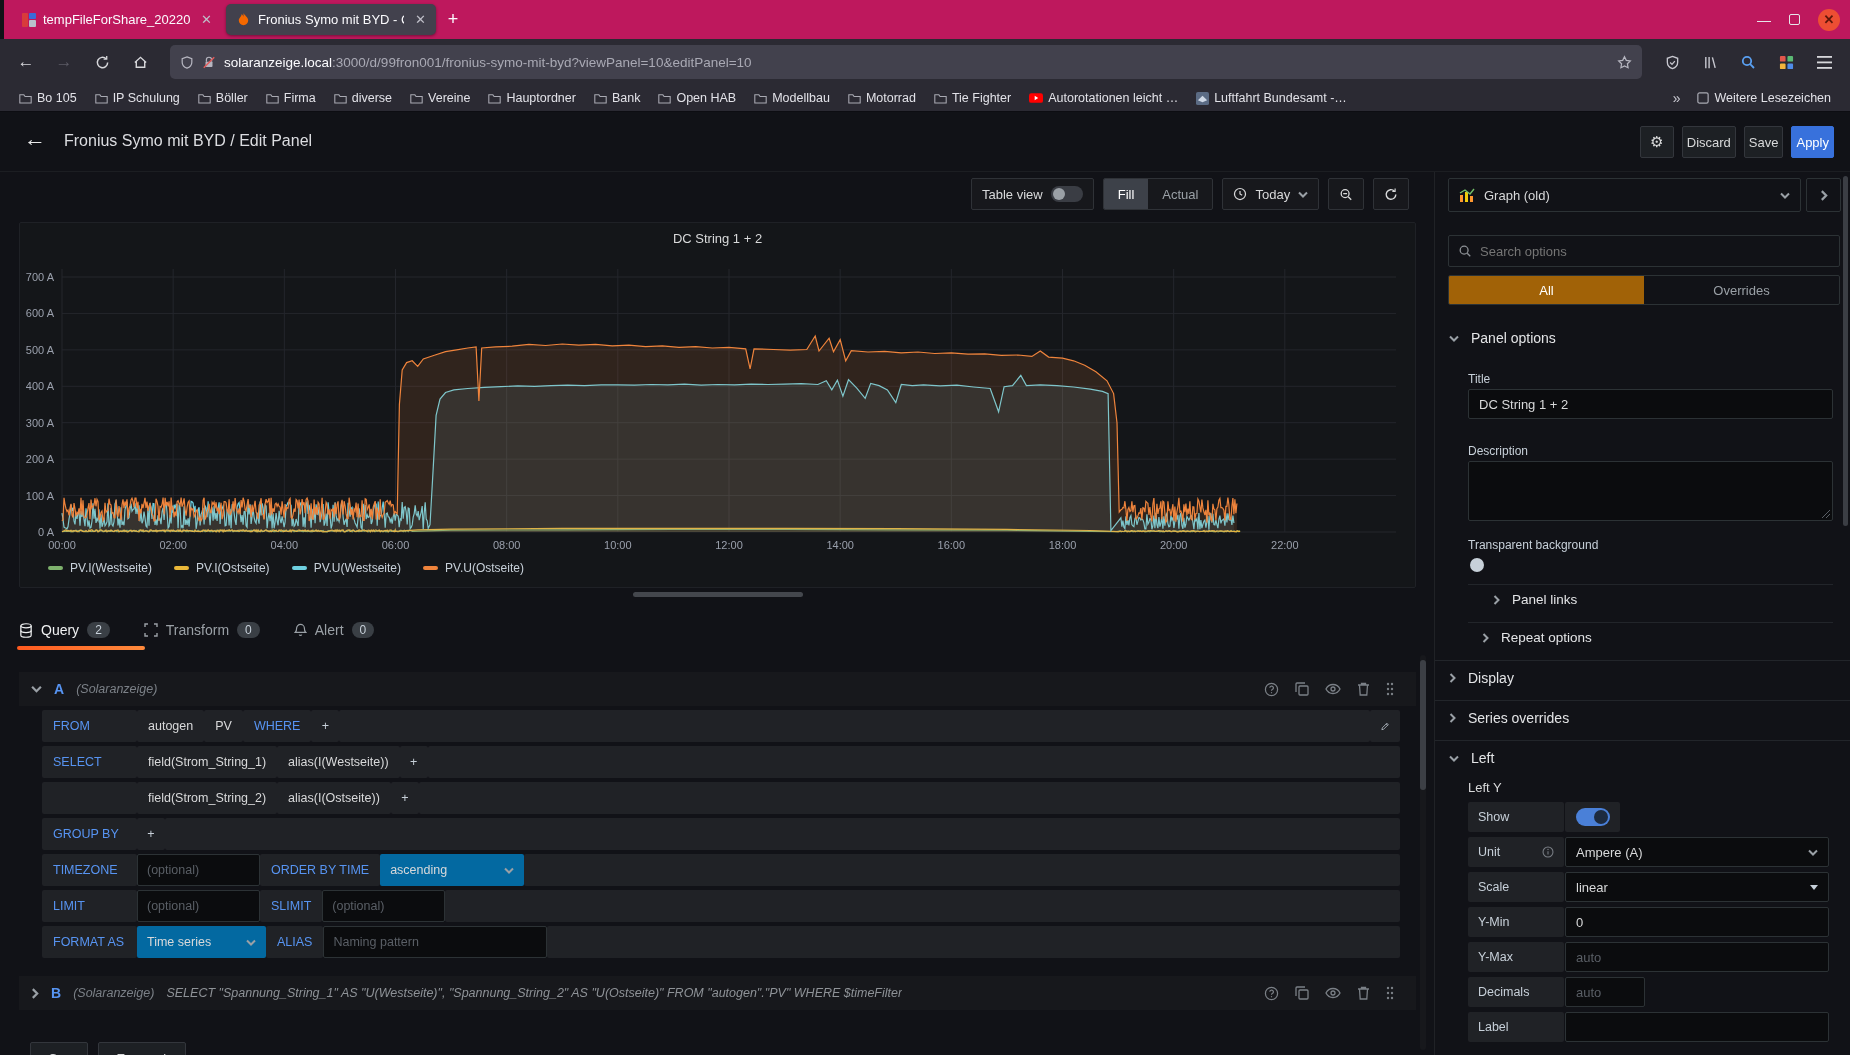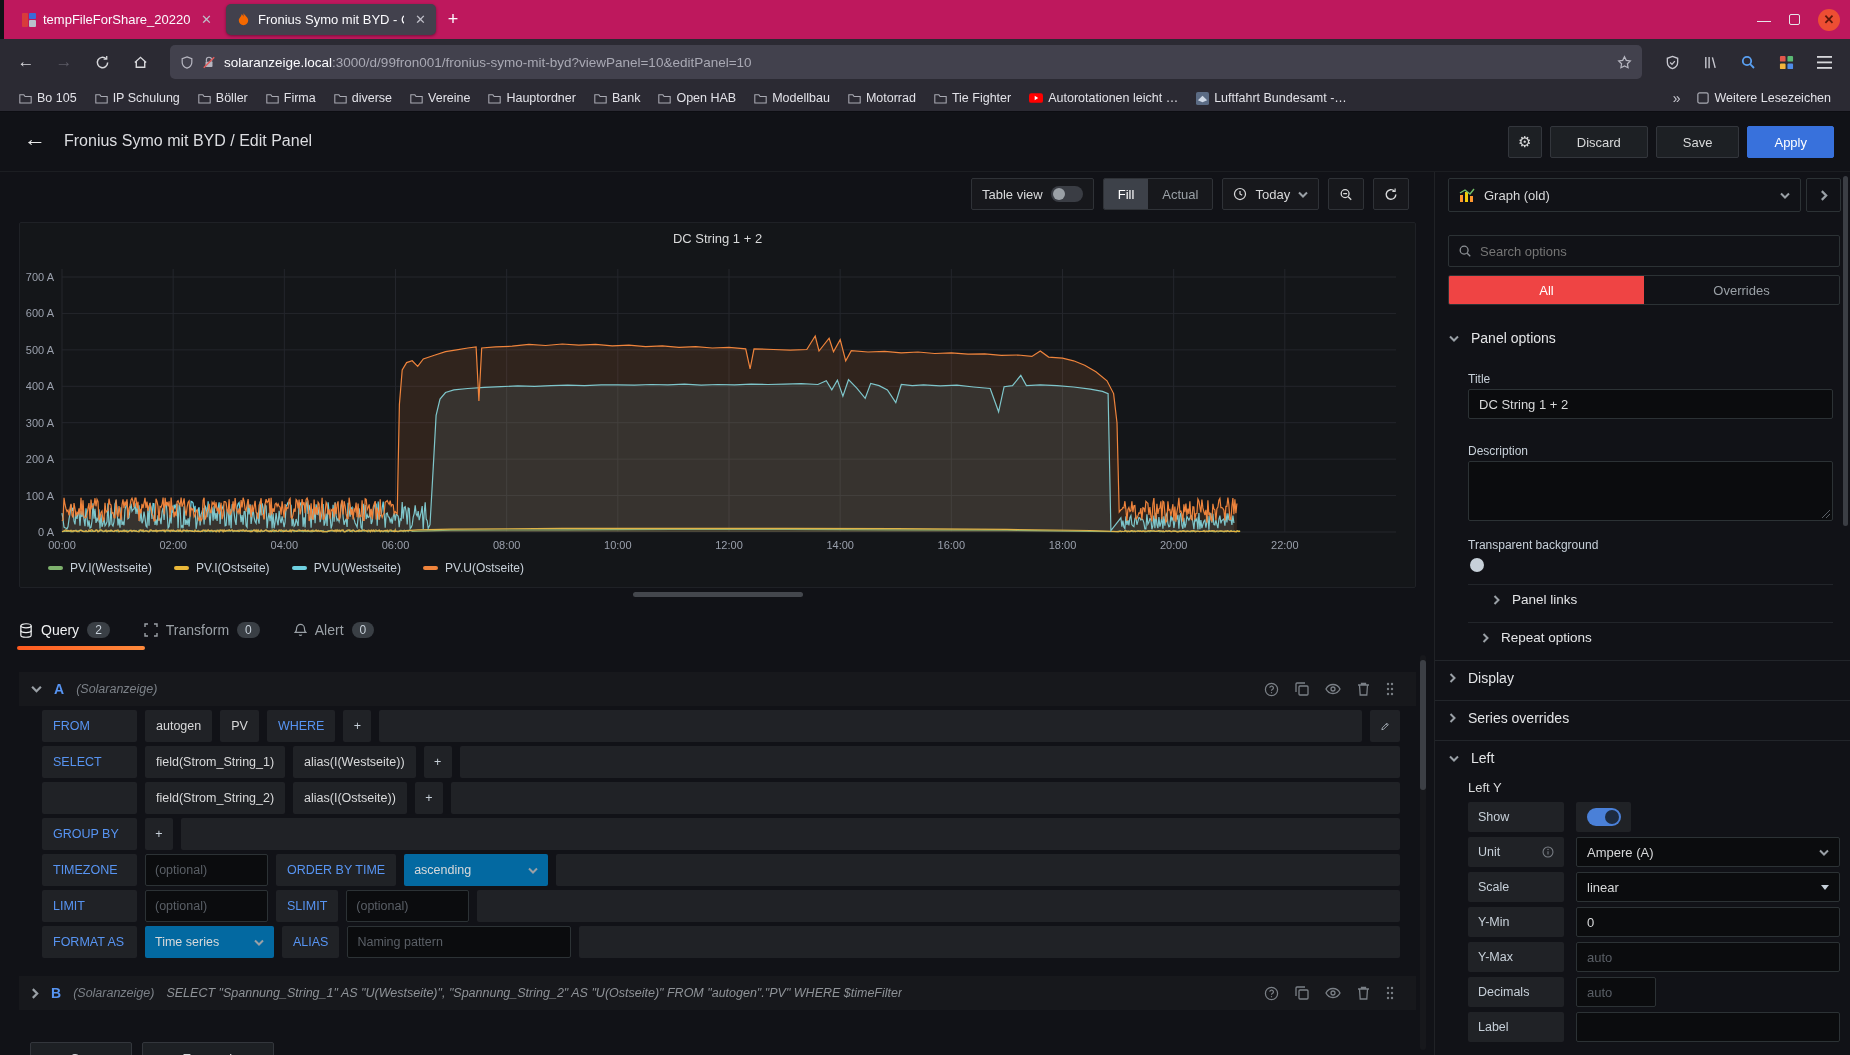--- a/index.html
+++ b/index.html
@@ -30,21 +30,21 @@
 
   #bookbar { position:absolute; top:85px; left:0; width:1850px; height:27px; background:#2b2a33; display:flex; align-items:center; padding:0 12px; gap:4px; font-size:12.5px; color:#e2e2e8; border-bottom:1px solid #0d0d12; }
   .bm { display:flex; align-items:center; gap:5px; padding:2px 7px; border-radius:3px; white-space:nowrap; }
   #bookbar .right { margin-left:auto; display:flex; align-items:center; gap:10px; }
 
   
   #gf-header { position:absolute; top:112px; left:0; width:1850px; height:60px; border-bottom:1px solid #1c1e22; }
   #back-arrow { position:absolute; left:24px; top:14px; font-size:22px; color:#e9eaeb; }
   #gf-title { position:absolute; left:64px; top:20px; font-size:16px; color:#dcdde1; }
   #hdr-actions { position:absolute; right:16px; top:14px; display:flex; gap:8px; align-items:center; }
-  .btn { height:32px; padding:0 26px; display:flex; align-items:center; justify-content:center; background:#1d2024; border:1px solid #33363c; border-radius:2px; color:#d8d9da; font-size:13px; }
+  .btn { height:32px; padding:0 4px; display:flex; align-items:center; justify-content:center; background:#1d2024; border:1px solid #33363c; border-radius:2px; color:#d8d9da; font-size:13px; }
   .btn.icon-only { width:34px; padding:0; font-size:15px; }
   .btn.primary { background:#3871dc; border-color:#3871dc; color:#fff; }
 
   
   .chip { height:32px; display:flex; align-items:center; gap:8px; padding:0 10px; background:#17181c; border:1px solid #2f3237; border-radius:2px; font-size:13px; color:#d8d9da; }
   #toolbar { position:absolute; top:178px; left:960px; display:flex; gap:9px; align-items:center;padding-left:11px; }
   .toggle { width:32px; height:16px; border-radius:9px; background:#3a3d44; position:relative; }
   .toggle .knob { position:absolute; left:2px; top:2px; width:12px; height:12px; border-radius:50%; background:#9aa0a6; }
   .toggle.on { background:#4a80d8; }
   .toggle.on .knob { left:auto; right:2px; background:#1d2b40; }
@@ -70,21 +70,21 @@
 
   
   .qheader { position:absolute; left:19px; width:1397px; height:34px; background:#17181c; display:flex; align-items:center; padding:0 12px; gap:12px; }
   .qheader .letter { color:#5794f2; font-size:14px; font-weight:bold; }
   .qheader .ds { color:#7b8087; font-style:italic; font-size:12.5px; }
   .qheader .sql { color:#8e9297; font-style:italic; font-size:12.5px; white-space:nowrap; overflow:hidden; }
   .qheader .hicons { margin-left:auto; display:flex; gap:16px; align-items:center; color:#7b8087; padding-right:10px; }
   .chevsvg { stroke:#9aa0a6; stroke-width:2; fill:none; }
 
   #qa-rows { position:absolute; left:42px; top:710px; width:1358px; }
-  .qrow { display:flex; gap:8px; height:32px; margin-bottom:4px; }
+  .qrow { display:flex; gap:0; height:32px; margin-bottom:4px; }
   .part { background:#202226; color:#d8d9da; font-size:12.5px; display:flex; align-items:center; padding:0 11px; border-radius:2px; white-space:nowrap; }
   .part.key { color:#5794f2; width:95px; font-weight:500; }
   .part.blank { width:95px; }
   .part.plus { width:28px; justify-content:center; color:#c7d0d9; }
   .part.fill { flex:1; }
   .qinput { background:#0b0c0e; border:1px solid #2c3235; border-radius:2px; color:#d8d9da; font-size:12.5px; padding:0 9px; height:32px; font-family:"Liberation Sans",sans-serif; }
   .qinput::placeholder { color:#5a5f66; }
   .select { background:#0369a1; border-radius:2px; display:flex; align-items:center; justify-content:space-between; padding:0 10px; font-size:12.5px; color:#d8d9da; }
 
   #footer-btns { position:absolute; left:30px; top:1042px; display:flex; gap:10px; }
@@ -92,21 +92,21 @@
   
   #qscroll { position:absolute; left:1420px; top:655px; width:6px; height:395px; background:#17181c; border-radius:3px; }
   #qscroll .thumb { position:absolute; top:5px; left:0; width:6px; height:130px; background:#3c3f45; border-radius:3px; }
 
   
   #opane { position:absolute; left:1434px; top:172px; width:416px; height:883px; border-left:1px solid #202226; background:#111217; }
   .obox { position:absolute; background:#111217; border:1px solid #2c3235; border-radius:2px; display:flex; align-items:center; }
   .olabel { font-size:12px; color:#c7d0d9; font-weight:500; }
   .sect { position:absolute; display:flex; align-items:center; gap:12px; color:#e3e4e6; font-size:14px; font-weight:500; }
   .divider { position:absolute; height:1px; background:#22252a; }
-  .orow { position:absolute; left:33px; height:30px; display:flex; gap:12px;border-radius:8px; }
+  .orow { position:absolute; left:33px; height:30px; display:flex; gap:1px;border-radius:8px; }
   .orow .rlabel { width:96px; background:#202226; border-radius:2px; display:flex; align-items:center; padding:0 10px; font-size:12.5px; color:#c7d0d9; }
   .orow .rinput { width:264px; background:#0b0c0e; border:1px solid #2c3235; border-radius:2px; color:#d8d9da; font-size:13px; padding:0 10px; font-family:"Liberation Sans",sans-serif; }
   .orow .rinput::placeholder { color:#5a5f66; }
   .orow .rselect { width:264px; background:#0b0c0e; border:1px solid #2c3235; border-radius:2px; display:flex; align-items:center; justify-content:space-between; padding:0 10px; font-size:13px; color:#d8d9da; }
   #opane-scroll { position:absolute; right:2px; top:4px; width:5px; height:350px; background:#3b3e44; border-radius:3px; }
   .caret-down { width:0; height:0; border-left:4px solid transparent; border-right:4px solid transparent; border-top:5px solid #c7d0d9; }
 </style>
 </head>
 <body>
 
@@ -620,21 +620,21 @@
 
   <div class="obox" style="left:13px;top:63px;width:392px;height:32px;padding:0 9px;gap:8px;">
     <svg width="14" height="14" viewBox="0 0 16 16" fill="none" stroke="#8e9297" stroke-width="1.5">
         <circle cx="7" cy="7" r="4.5"></circle>
         <line x1="10.5" y1="10.5" x2="14" y2="14"></line>
       </svg>
     <input style="background: transparent; border: none; outline: none; color: rgb(216, 217, 218); font-size: 13px; flex: 1 1 0%; font-family: &quot;Liberation Sans&quot;, sans-serif;" placeholder="Search options">
   </div>
 
   <div class="obox" style="left:13px;top:103px;width:392px;height:30px;padding:0;overflow:hidden;">
-    <div style="flex:1;height:100%;background:#ef4444;display:flex;align-items:center;justify-content:center;font-size:13px;color:#fff;">All</div>
+    <div style="flex:1;height:100%;background:#a16207;display:flex;align-items:center;justify-content:center;font-size:13px;color:#fff;">All</div>
     <div style="flex:1;height:100%;display:flex;align-items:center;justify-content:center;font-size:13px;color:#9aa0a6;">Overrides</div>
   </div>
 
   <div class="sect" style="left:14px;top:158px;">
     <svg class="chevsvg" width="10" height="7" viewBox="0 0 10 7">
         <polyline points="1,1.5 5,5.5 9,1.5"></polyline>
       </svg>
     <span>Panel options</span>
   </div>
 

